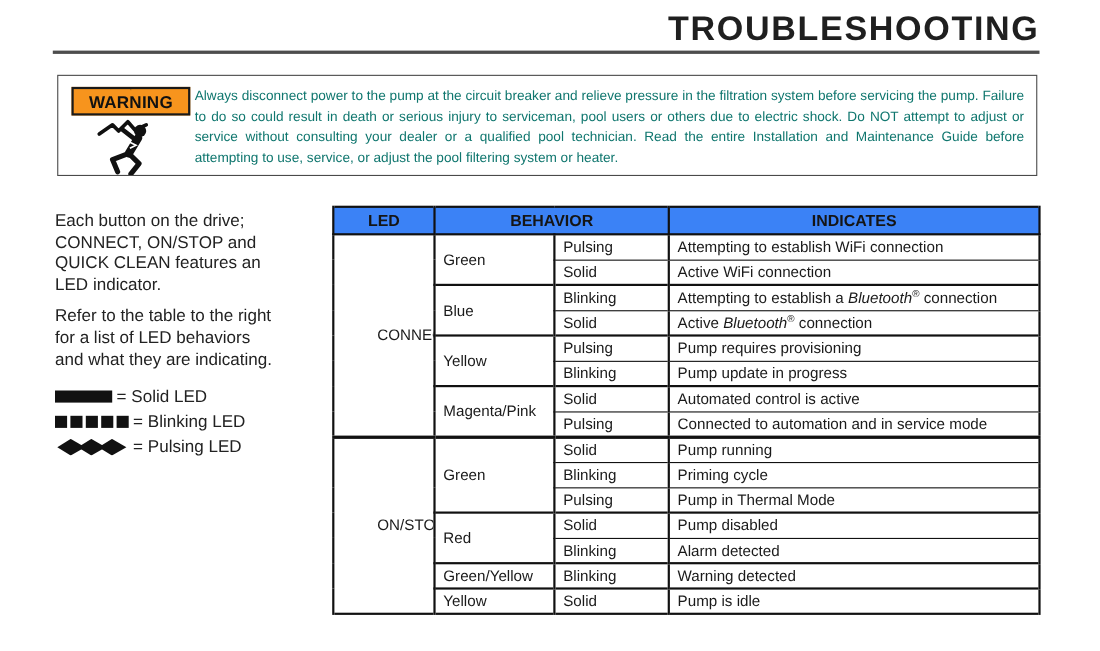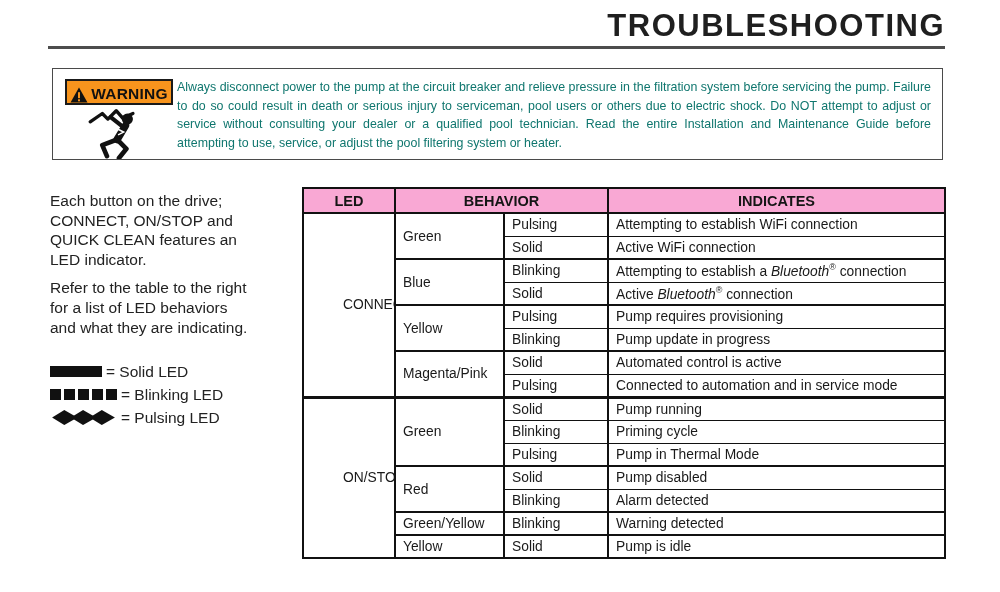--- a/index.html
+++ b/index.html
@@ -22,54 +22,54 @@
   }
 
   
   .warning-box {
     position: absolute; left: 52px; top: 68px; width: 891px; height: 92px;
     border: 1.5px solid #4a4a4a; background: #fff;
   }
   .warning-sign {
     position: absolute; left: 12px; top: 10px; width: 108px; height: 26px;
     background: #F7941D; border: 2px solid #1a1a1a;
-    display: flex; align-items: flex-end; justify-content: center; gap: 3px;
+    display: flex; align-items: center; justify-content: center; gap: 3px; flex-direction: column;
   }
   .warning-sign .warn-word {
     font-weight: bold; font-size: 15.5px; color: #111; letter-spacing: 0.2px;
   }
   .shock-icon { position: absolute; left: 33px; top: 38px; }
   .warning-text {
     position: absolute; left: 124px; right: 11px; top: 9px;
     font-size: 12.4px; line-height: 18.6px; text-align: justify; color: #0f766e;
   }
 
   
   .left-panel { position: absolute; left: 50px; top: 182px; width: 252px; }
   .left-heading { font-size: 19.5px; font-weight: bold; color: #1f1f1f; }
   .left-para {
     margin-top: 9px; font-size: 15.5px; line-height: 19.6px;
     white-space: pre-line; color: #222;
   }
-  .legend { margin-top: 23px; }
+  .legend { margin-top: 12px; }
   .legend-row { display: flex; align-items: center; height: 23px; }
   .legend-label { font-size: 15.5px; margin-left: 4px; color: #222; }
   .swatch-solid { width: 52px; height: 11px; background: #111; }
   .swatch-blink { display: flex; gap: 3px; width: 67px; }
   .swatch-blink span { width: 11px; height: 11px; background: #111; display: block; }
   .swatch-pulse { width: 67px; height: 15px; display: block; }
 
   
   .led-table-wrap { position: absolute; left: 302px; top: 187px; }
   table.led-table {
     border-collapse: collapse; table-layout: fixed; width: 642px;
     border: 2px solid #111;
   }
   .led-table th {
-    background: #f9a8d4; border: 1px solid #111;
+    background: #3b82f6; border: 1px solid #111;
     border-left-width: 2px; border-right-width: 2px; border-bottom-width: 2px;
     height: 25px; font-size: 14.5px; font-weight: bold; text-align: center;
     color: #151515;
   }
   .led-table td {
     border: 1px solid #111; border-left-width: 2px; border-right-width: 2px;
     height: 23px; font-size: 13.8px; vertical-align: middle; color: #1a1a1a;
     overflow: hidden; white-space: nowrap; padding-left: 39px;
   }
   td.led-cell { text-align: center; }

